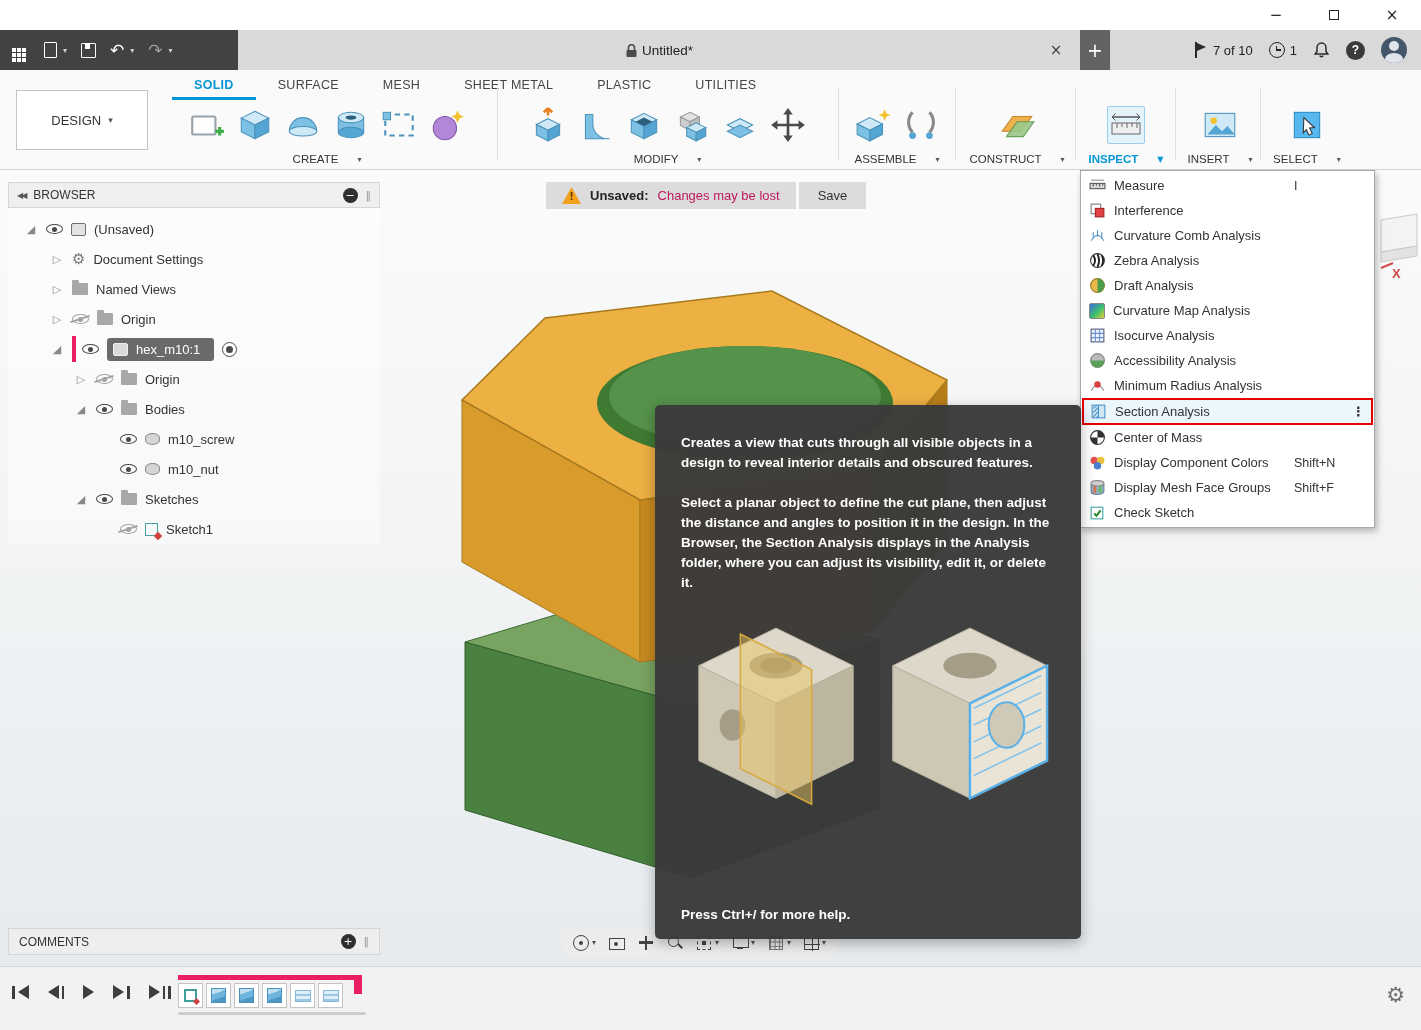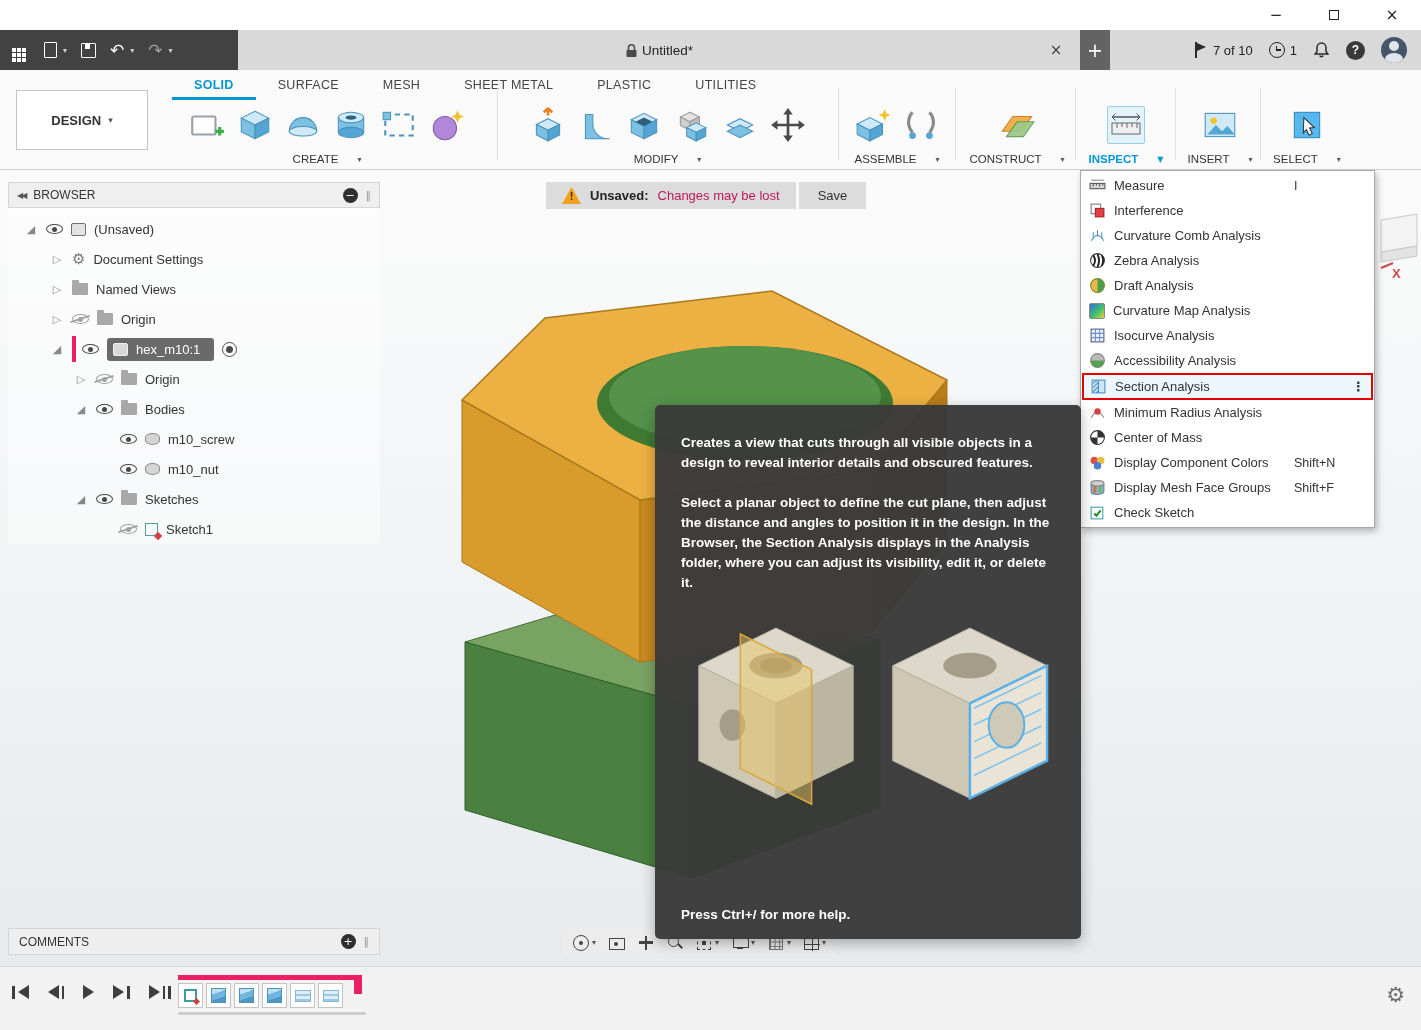--- a/index.html
+++ b/index.html
@@ -36,21 +36,21 @@
 .clock-icon::before{content:"";position:absolute;left:6px;top:2.5px;width:1.7px;height:5px;background:#222}
 .clock-icon::after{content:"";position:absolute;left:6.5px;top:6px;width:4.5px;height:1.7px;background:#222}
 .bell-svg{display:block}
 .help-circle{width:19px;height:19px;border-radius:50%;background:#3a3a3a;color:#fff;display:flex;align-items:center;justify-content:center;font-size:12px;font-weight:bold}
 .avatar{position:relative;width:26px;height:26px;border-radius:50%;background:#45566b;overflow:hidden}
 .avatar::before{content:"";position:absolute;left:8px;top:4px;width:10px;height:10px;border-radius:50%;background:#dfe5ea}
 .avatar::after{content:"";position:absolute;left:4px;top:16px;width:18px;height:12px;border-radius:50%;background:#dfe5ea}
 
 
 .ribbon{position:absolute;left:0;top:70px;width:100%;height:100px;background:#fafafa;border-bottom:1px solid #d0d0d0;z-index:10}
-.design-box{position:absolute;left:16px;top:20px;width:132px;height:60px;background:#fff;border:1px solid #c4c4c4;display:flex;align-items:center;justify-content:center;gap:7px;font-weight:bold;font-size:13px;color:#333}
+.design-box{position:absolute;left:16px;top:20px;width:132px;height:60px;background:#fff;border:1px solid #c4c4c4;display:flex;align-items:center;justify-content:center;gap:7px;font-weight:normal;font-size:13px;color:#333}
 .ribbon-tabs{position:absolute;left:172px;top:4px;display:flex}
 .ribbon-tab{padding:4px 22px 5px;font-size:12.5px;color:#444;letter-spacing:.3px}
 .ribbon-tab.active{color:#0696d7;font-weight:bold;border-bottom:3px solid #0696d7}
 .tool-group{position:absolute;top:32px;display:flex;flex-direction:column;align-items:center}
 .tool-icons{display:flex;gap:10px;height:46px;align-items:center;justify-content:center}
 .group-label{margin-top:5px;font-size:11.5px;color:#333;display:flex;gap:19px;align-items:center}
 .group-label .caret{font-size:8px;color:#555}
 .group-label.blue, .group-label.blue .caret{color:#0696d7;font-weight:bold}
 .ti{width:38px;height:38px;flex:none}
 .tool-active{background:#e3f3fc;border:1px solid #99cde9;border-radius:2px}
@@ -619,38 +619,38 @@
 
   <div class="menu-item">
     <svg class="mi" viewBox="0 0 16 16">
         <circle cx="8" cy="8" r="6.5" fill="#bbb" stroke="#888"></circle>
         <path d="M1.5 8a6.5 6.5 0 0 0 13 0z" fill="#58a058"></path>
       </svg>
     <span class="mi-label">Accessibility Analysis</span>
     <span class="mi-short"></span>
   </div>
 
+  <div class="menu-item">
+    <svg class="mi" viewBox="0 0 16 16">
+        <path d="M2 13Q8 2 14 13" stroke="#888" fill="none"></path>
+        <circle cx="8" cy="7" r="3" fill="#d84040"></circle>
+      </svg>
+    <span class="mi-label">Minimum Radius Analysis</span>
+    <span class="mi-short"></span>
+  </div>
+
   <div class="menu-item sel">
     <svg class="mi" viewBox="0 0 16 16">
         <rect x="2" y="2" width="12" height="12" fill="#cfe6f5" stroke="#4a90c4"></rect>
         <path d="M8 2v12" stroke="#4a90c4"></path>
         <path d="M3 5l4-3M3 9l5-5M3 13l5-5M6 14l2-2" stroke="#4a90c4"></path>
       </svg>
     <span class="mi-label">Section Analysis</span>
     <span class="mspacer"></span>
     <span class="kebab glyph">⋮</span>
-  </div>
-
-  <div class="menu-item">
-    <svg class="mi" viewBox="0 0 16 16">
-        <path d="M2 13Q8 2 14 13" stroke="#888" fill="none"></path>
-        <circle cx="8" cy="7" r="3" fill="#d84040"></circle>
-      </svg>
-    <span class="mi-label">Minimum Radius Analysis</span>
-    <span class="mi-short"></span>
   </div>
 
   <div class="menu-item">
     <svg class="mi" viewBox="0 0 16 16">
         <circle cx="8" cy="8" r="6.5" fill="#fff" stroke="#333"></circle>
         <path d="M8 1.5A6.5 6.5 0 0 1 14.5 8H8zM8 14.5A6.5 6.5 0 0 1 1.5 8H8z" fill="#333"></path>
       </svg>
     <span class="mi-label">Center of Mass</span>
     <span class="mi-short"></span>
   </div>

